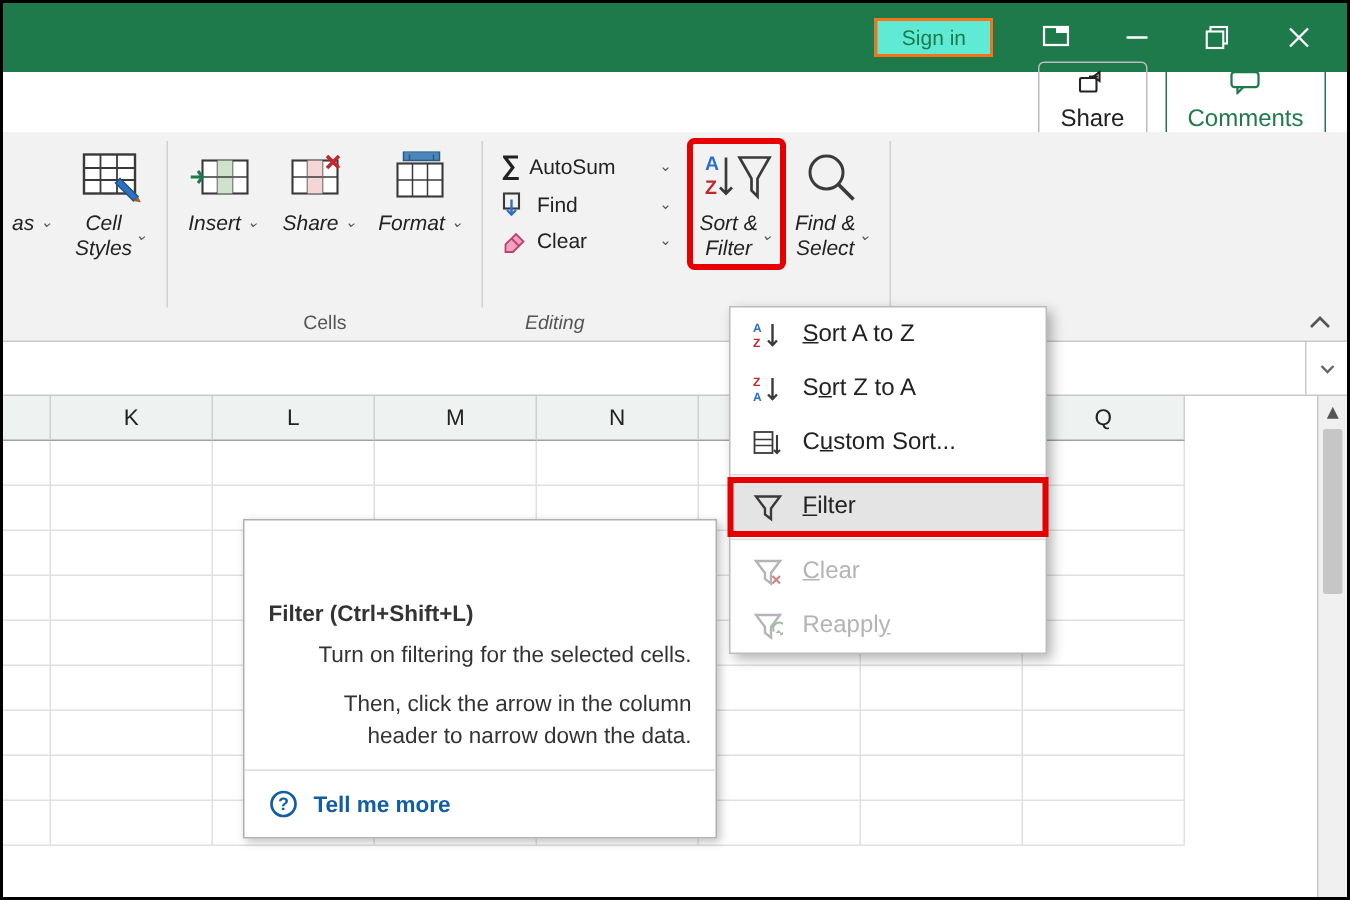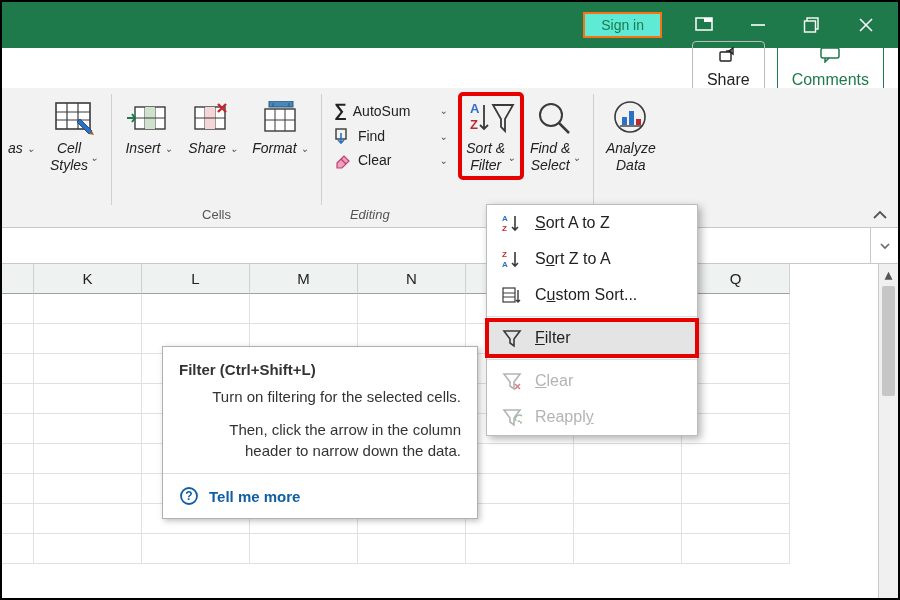--- a/index.html
+++ b/index.html
@@ -190,21 +190,21 @@
     top: 344px;
     width: 316px;
     background: #fff;
     border: 1px solid #b0b0b0;
     box-shadow: 2px 2px 6px rgba(0,0,0,0.25);
     z-index: 40;
     padding: 14px 16px 0 16px;
     font-size: 15px;
     color: #333;
   }
-  .tooltip .tt-title { font-weight: 700; margin-bottom: 8px; }
+  .tooltip .tt-title { font-weight: 700; margin-bottom: 8px; margin-top: 40px; }
   .tooltip .tt-body { line-height: 21px; margin-bottom: 12px; text-align: right; }
   .tooltip .tt-more {
     border-top: 1px solid #dcdcdc;
     margin: 0 -16px;
     padding: 12px 16px;
     display:flex; align-items:center; gap:10px;
     color: #115ea3; font-weight: 700;
     cursor: pointer;
   }
 
@@ -407,37 +407,20 @@
 Select</span> 
             <span class="caret">⌄</span>
           </div>
       </div>
     </div>
     <div class="glabel" style="align-self:flex-start; margin-left:22px;font-style:italic;">Editing</div>
   </div>
   <div class="sep"></div>
 
   <div class="rgroup">
-    <div class="row">
-      <div class="bigbtn">
-        <div class="icon">
-          <svg width="42" height="38" viewBox="0 0 42 38">
-              <circle cx="20" cy="18" r="15" fill="none" stroke="#3a3a3a" stroke-width="1.6"></circle>
-              <rect x="12" y="18" width="5" height="8" fill="#2d71c4"></rect>
-              <rect x="19" y="12" width="5" height="14" fill="#2d71c4"></rect>
-              <rect x="26" y="20" width="5" height="6" fill="#c1272d"></rect>
-              <line x1="10" y1="27" x2="32" y2="27" stroke="#3a3a3a" stroke-width="1.4"></line>
-            </svg>
-        </div>
-        <div class="lbl">
-            <span style="white-space:pre-line">Analyze
-Data</span>
-          </div>
-      </div>
-    </div>
     <div class="glabel" style="position:absolute; left:50%; transform:translateX(-12px); bottom:2px;">sis</div>
   </div>
 
   <div class="collapse">
     <svg width="16" height="12" viewBox="0 0 16 12">
         <path d="M2 9 L8 3 L14 9" fill="none" stroke="#555" stroke-width="1.8"></path>
       </svg>
   </div>
 </div>
 

